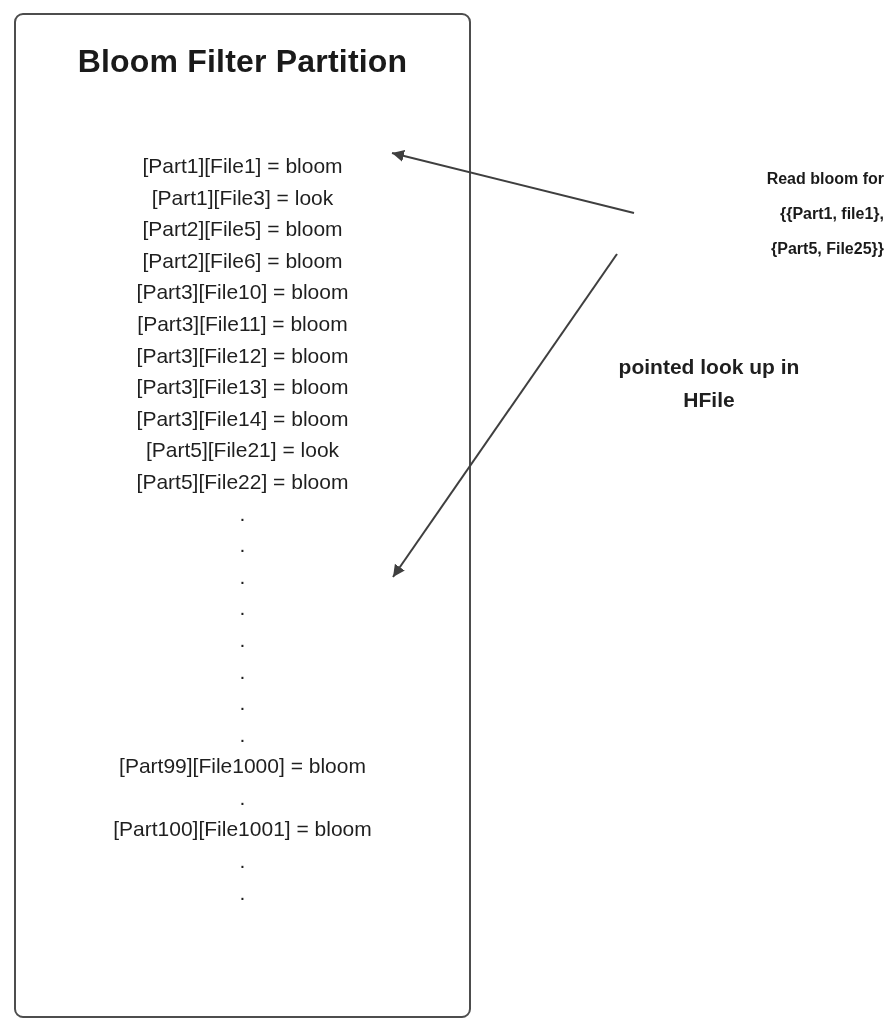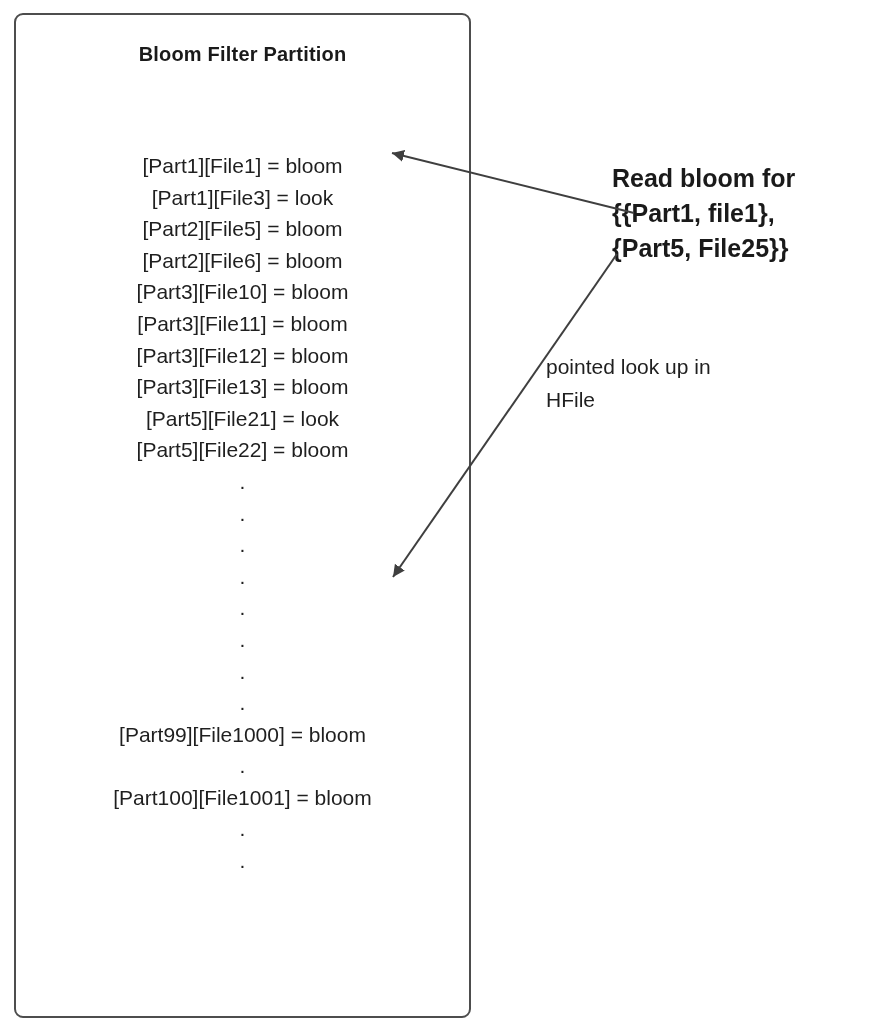--- a/index.html
+++ b/index.html
@@ -22,21 +22,21 @@
     border: 2px solid #4d4d4d;
     border-radius: 9px;
     background: #ffffff;
   }
   .box-title {
     position: absolute;
     top: 28px;
     left: 0;
     right: 0;
     text-align: center;
-    font-size: 20px;
+    font-size: 32px;
     font-weight: bold;
     letter-spacing: 0.2px;
     color: #1a1a1a;
   }
   .entry-list {
     position: absolute;
     top: 125px;
     left: 0;
     right: 0;
     text-align: center;
@@ -44,34 +44,36 @@
     line-height: 31.6px;
     color: #1f1f1f;
     margin-top: 10px;
   }
   .entry-line { white-space: pre; }
   .read-bloom {
     position: absolute;
     left: 612px;
     top: 161px;
     width: 272px;
-    text-align: left;
-    font-size: 25px;
+    text-align: right;
+    font-size: 16px;
     font-weight: bold;
     line-height: 35px;
     color: #1a1a1a;
   }
   .pointed-lookup {
     position: absolute;
-    left: 546px;
+    left: 569px;
     top: 350px;
     width: 280px;
+    text-align: center;
     font-size: 21px;
     line-height: 33px;
     color: #1f1f1f;
+    font-weight: bold;
   }
   .arrows {
     position: absolute;
     left: 0;
     top: 0;
     width: 884px;
     height: 1033px;
     pointer-events: none;
   }
 </style>
@@ -93,20 +95,21 @@
 
 
       <div class="entry-line"><span>[Part3][File10] = bloom</span></div>
 
       <div class="entry-line"><span>[Part3][File11] = bloom</span></div>
 
       <div class="entry-line"><span>[Part3][File12] = bloom</span></div>
 
       <div class="entry-line"><span>[Part3][File13] = bloom</span></div>
 
+      <div class="entry-line"><span>[Part3][File14] = bloom</span></div>
 
       <div class="entry-line"><span>[Part5][File21] = look</span></div>
 
       <div class="entry-line"><span>[Part5][File22] = bloom</span></div>
 
       <div class="entry-line"><span>.</span></div>
 
       <div class="entry-line"><span>.</span></div>
 
       <div class="entry-line"><span>.</span></div>

